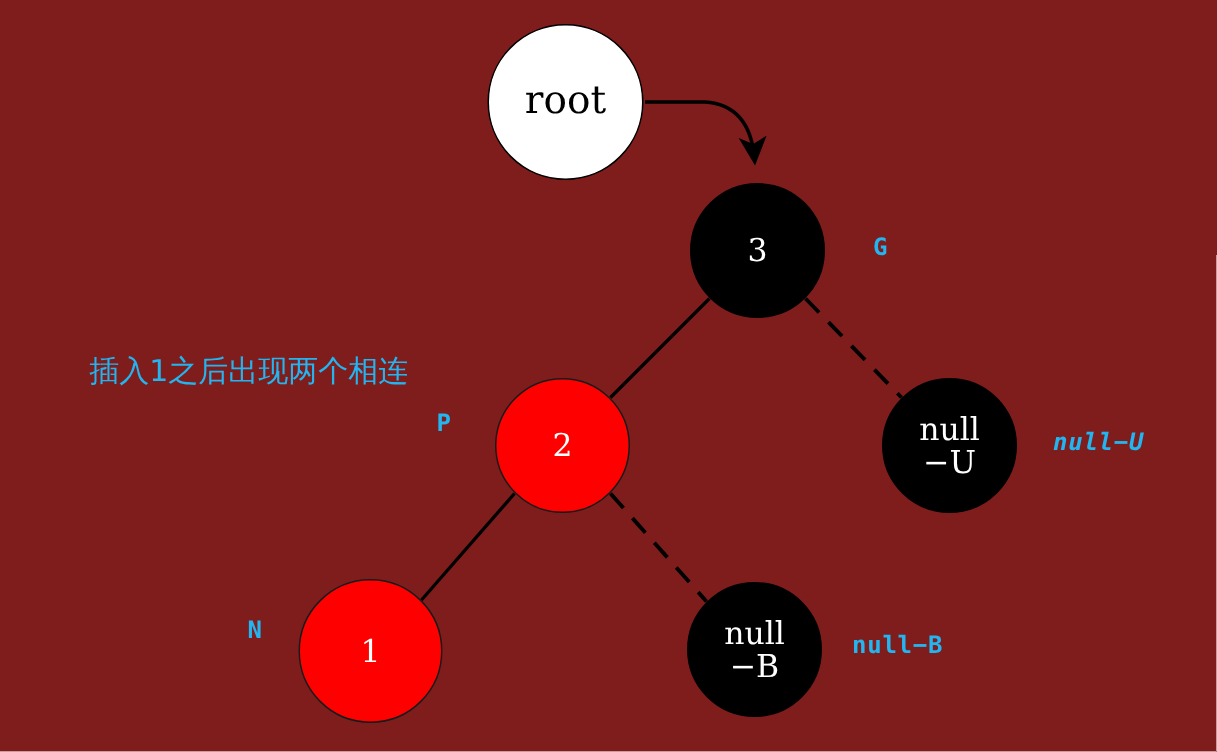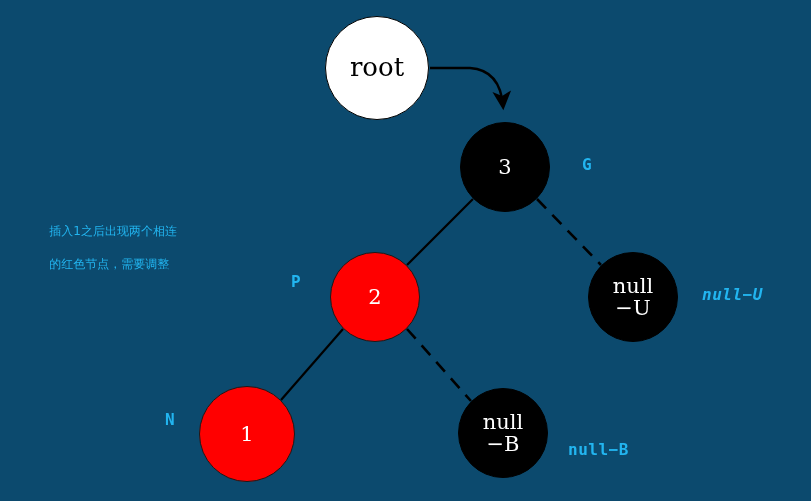--- a/index.html
+++ b/index.html
@@ -7,21 +7,21 @@
     padding: 0;
     background: #ffffff;
   }
   body {
     font-family: "Liberation Sans", sans-serif;
   }
   #canvas {
     position: relative;
     width: 811px;
     height: 501px;
-    background: #0c4a6e;
+    background: #7f1d1d;
     overflow: hidden;
   }
   #edges {
     position: absolute;
     left: 0;
     top: 0;
     width: 811px;
     height: 501px;
   }
   .node {
@@ -63,21 +63,21 @@
     font-weight: bold;
     font-size: 16px;
     letter-spacing: 0.5px;
     white-space: pre;
     z-index: 3;
   }
   .annotation {
     position: absolute;
     color: #22b5f0;
     font-family: "DejaVu Sans", sans-serif;
-    font-size: 12px;
+    font-size: 20px;
     line-height: 1.35;
     white-space: pre;
     z-index: 3;
   }
 </style>
 </head>
 <body>
 
 <div id="canvas">
 
@@ -126,20 +126,19 @@
   </div>
 
   <div class="tag" style="left:582px; top:155px;">G</div>
 
   <div class="tag" style="left:291px; top:272px;">P</div>
 
   <div class="tag" style="left:165px; top:410px;">N</div>
 
   <div class="tag" style="left:702px; top:285px;font-style:italic;">null−U</div>
 
-  <div class="tag" style="left:568px; top:440px;">null−B</div>
+  <div class="tag" style="left:568px; top:420px;">null−B</div>
 
   <div class="annotation" style="left:34px; top:207px;">
     <span>插入1之后出现两个相连</span><br>
-    <span>的红色节点，需要调整</span>
   </div>
 
 </div>
 
 </body></html>

